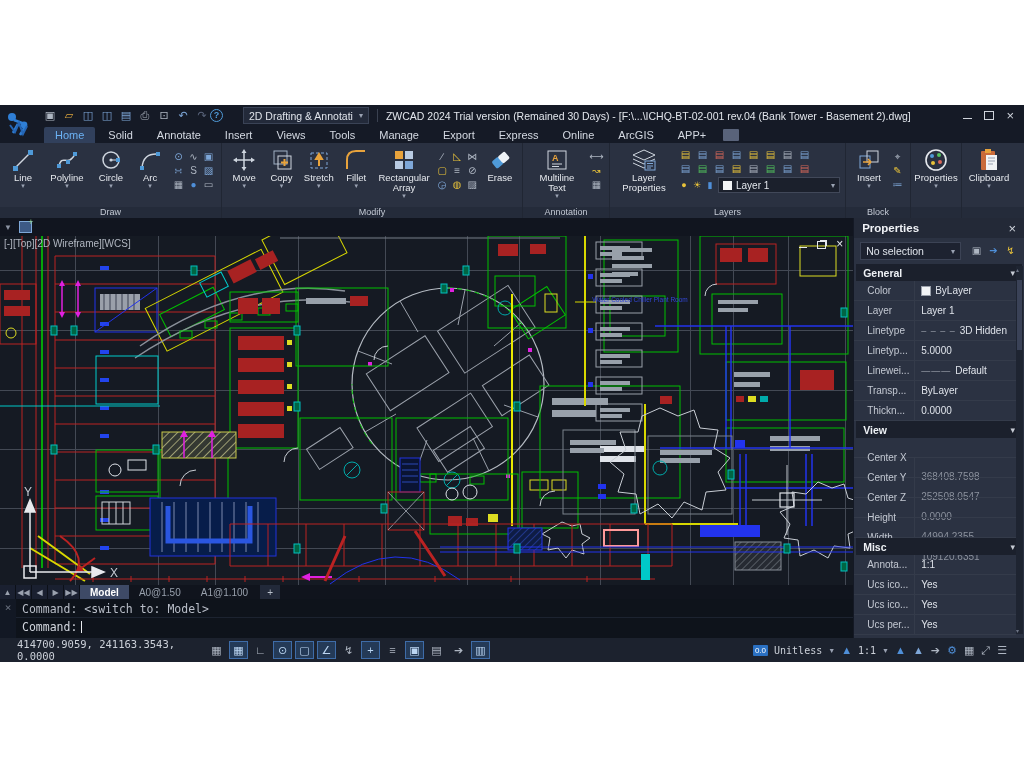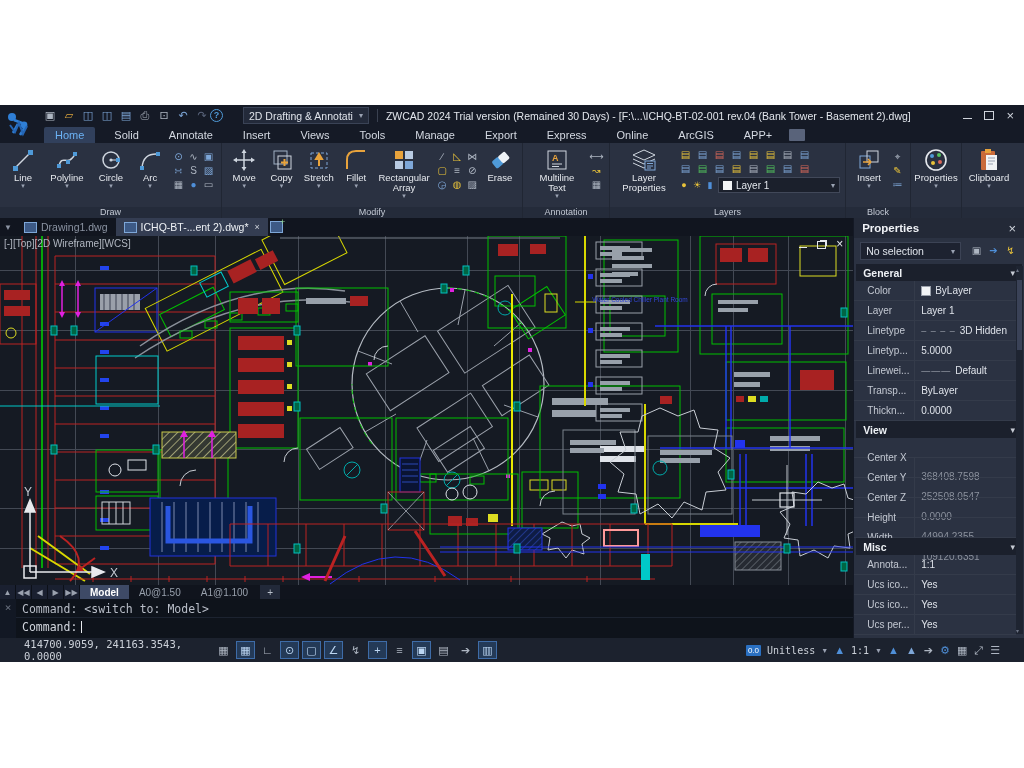--- a/index.html
+++ b/index.html
@@ -18,21 +18,21 @@
   .tsep{width:1px;height:13px;background:#3a4150;margin:0 8px;}
   .title{flex:1;text-align:left;font-size:10.5px;color:#e2e6ec;white-space:nowrap;overflow:hidden;text-overflow:ellipsis;}
   .winbtns{display:flex;align-items:center;gap:12px;padding:0 10px;}
   .wb{color:#cfd4dc;font-size:11px;line-height:11px;cursor:default}
   .wb-min{width:9px;height:1px;background:#cfd4dc;margin-top:6px}
   .wb-max{width:8px;height:7px;border:1px solid #cfd4dc}
   .wb-close::before{content:"×";font-size:13px}
 
   
   .tabsrow{height:17px;background:#151a26;display:flex;align-items:flex-end;padding-left:44px;gap:2px;}
-  .rtabs{display:flex;gap:8px;align-items:flex-end}
+  .rtabs{display:flex;gap:2px;align-items:flex-end}
   .rtab{padding:2px 11px;font-size:11px;color:#d4d9e2;cursor:default;}
   .rtab.active{background:#31405c;color:#6cb2f5;border-radius:2px 2px 0 0;}
   .tab-extra{width:16px;height:12px;background:#59637a;border-radius:1px;margin:0 0 2px 4px;}
 
   
   .ribbon{height:75px;background:#2a3141;display:flex;}
   .rpanel{display:flex;flex-direction:column;border-right:1px solid #202633;}
   .rpanel-body{height:64px;display:flex;align-items:flex-start;padding:3px 5px 0 5px;gap:3px;}
   .rpanel-label{height:11px;background:#242b3a;color:#c3c9d4;font-size:9px;text-align:center;line-height:11px;}
   .bigbtn{display:flex;flex-direction:column;align-items:center;width:46px;cursor:default;padding-top:1px;}
@@ -110,21 +110,21 @@
   .prow.swatch .swb{display:inline-block;}
   .prow .prefix{color:#9aa0ab;letter-spacing:1px;font-size:9px;}
   .prow .prefix:empty{display:none}
   .prows.readonly .pval{color:#8b919d;margin-top:38px;}
   .pscroll{position:absolute;right:1px;top:48px;bottom:4px;width:7px;background:#1e2431;}
   .pscroll .thumb{position:absolute;top:14px;left:1px;width:5px;height:70px;background:#3a4257;}
   .pscroll::before{content:"▴";position:absolute;top:0;left:0;font-size:6px;color:#6b7384}
   .pscroll::after{content:"▾";position:absolute;bottom:0;left:0;font-size:6px;color:#6b7384}
 
   
-  .statusbar{height:24px;background:#1c222e;display:flex;align-items:center;padding:0 24px;gap:4px;}
+  .statusbar{height:24px;background:#1c222e;display:flex;align-items:center;padding:0 17px;gap:4px;}
   .coords{font-family:"DejaVu Sans Mono","Liberation Mono",monospace;font-size:10.5px;color:#ccd1d9;width:186px;}
   .sicons{display:flex;gap:3px;align-items:center;}
   .sic{min-width:17px;height:16px;line-height:16px;text-align:center;font-size:11px;color:#aeb6c2;border:1px solid transparent;}
   .sic.boxed{border-color:#3e6ca8;background:#243a57;color:#bcd6f2;}
   .sright{margin-left:auto;display:flex;align-items:center;gap:6px;}
   .badge{background:#2a70c2;color:#fff;font-size:8px;padding:1px 2px;border-radius:1px;}
   .sunits{font-family:"DejaVu Sans Mono","Liberation Mono",monospace;font-size:10px;color:#ccd1d9;}
   .scaret{font-size:7px;color:#9aa2b2;}
   .sglyph{font-size:11px;}
 </style>
@@ -451,35 +451,20 @@
       <div class="rpanel-body"></div>
         <div class="rpanel-label"></div>
     </div>
   </div>
 
   <div class="main">
     <div class="leftcol">
 
       <div class="doctabs">
         <div class="dt-menu">▼</div>
-        <div style="display:flex">
-
-            <div class="dtab">
-              <span class="dicon"></span>
-              <span>Drawing1.dwg</span>
-
-            </div>
-
-            <div class="dtab active">
-              <span class="dicon"></span>
-              <span>ICHQ-BT-...ent 2).dwg*</span>
-              <span class="x"></span>
-            </div>
-
-        </div>
         <div class="dt-new">
             <span></span>
           </div>
       </div>
 
       <div class="canvas">
         <div class="vplabel">[-][Top][2D Wireframe][WCS]</div>
         <div class="cwin">
           <span class="cwb cwb-min"></span>
           <span class="cwb cwb-res"></span>

